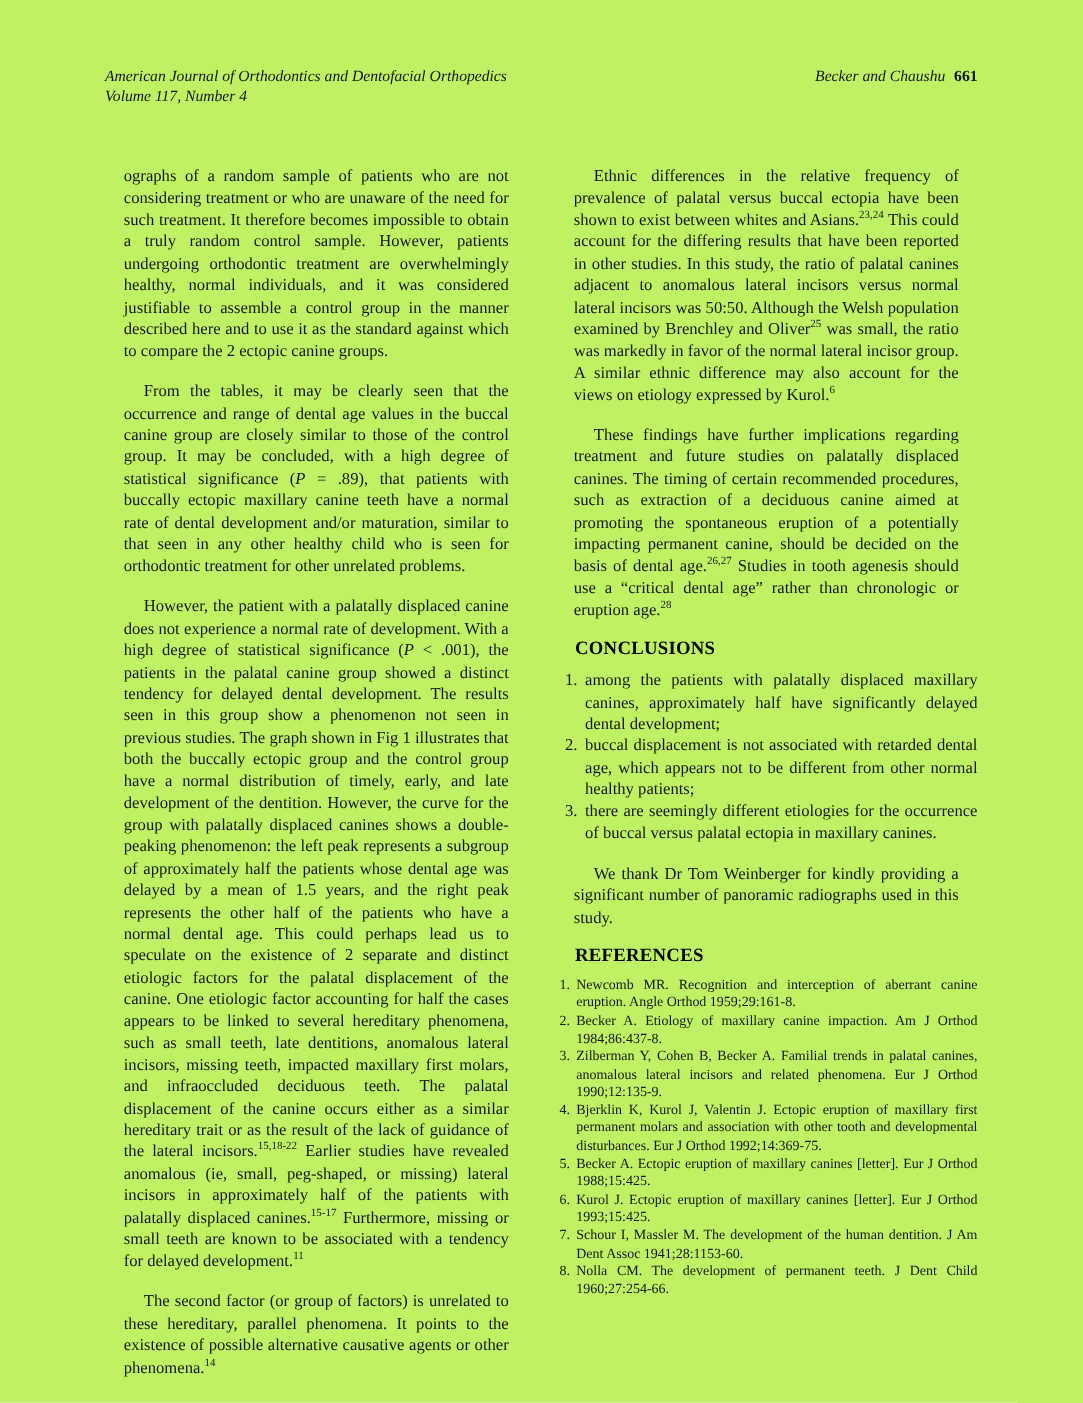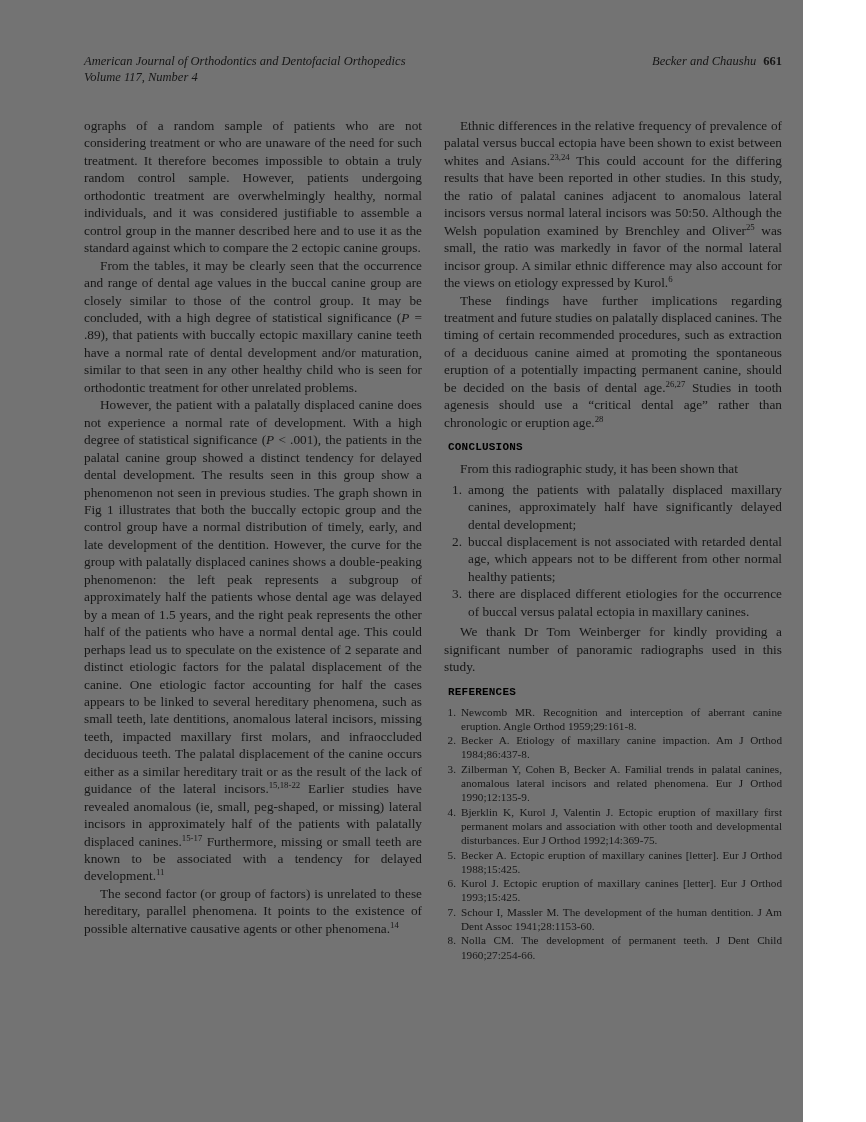--- a/index.html
+++ b/index.html
@@ -6,58 +6,58 @@
   html, body { margin: 0; padding: 0; }
   body {
     width: 866px; height: 1122px;
     background: #ffffff;
     font-family: "Liberation Serif", serif;
     color: #161616;
     -webkit-font-smoothing: antialiased;
   }
   .page {
     position: relative;
-    width: 803px; height: 1122px;
-    background: #737373;
+    width: 866px; height: 1122px;
+    background: #bef264;
     overflow: hidden;
   }
   .running-head {
     position: absolute;
     top: 54px; left: 84px; width: 698px;
     display: flex; justify-content: space-between; align-items: flex-start;
     font-size: 12.5px; line-height: 15.5px;
   }
   .rh-left { font-style: italic; }
   .rh-right { font-style: italic; white-space: nowrap; }
   .rh-pagenum { font-style: normal; font-weight: bold; margin-left: 7px; font-family: Liberation Serif, serif; }
 
   .columns {
     position: absolute;
     top: 117px; left: 84px; width: 698px;
     display: flex; gap: 22px;
   }
   .col { width: 338px; }
 
   .para {
-    margin: 0;
+    margin: 15px;
     text-align: justify;
     font-size: 13.3px;
     line-height: 17.45px;
   }
   .para.indent { text-indent: 16px; }
 
   sup { font-size: 0.66em; line-height: 0; vertical-align: super; }
   i, em { font-style: italic; }
 
   .section-heading {
-    font-family: Liberation Mono, monospace;
-    font-size: 11px;
+    font-family: Liberation Serif, serif;
+    font-size: 15px;
     font-weight: bold;
     letter-spacing: 0.2px;
-    margin: 10px 0 7px 4px;
+    margin: 10px 0 7px 16px;
     color: #000;
   }
 
   .clist { margin: 3px 0 3px 0; }
   .clist .num-item { display: flex; font-size: 13.3px; line-height: 17.45px; }
   .clist .num { flex: none; width: 24px; text-align: right; padding-right: 6px; }
   .clist .txt { flex: 1; text-align: justify; }
 
   .reflist { margin-top: 2px; }
   .reflist .num-item { display: flex; font-size: 11.2px; line-height: 14.3px; }
@@ -90,33 +90,32 @@
         </div>
     </section>
 
     <section class="col">
       <div>
           <p class="para indent"><span>Ethnic differences in the relative frequency of prevalence of palatal versus buccal ectopia have been shown to exist between whites and Asians.</span><sup>23,24</sup><span> This could account for the differing results that have been reported in other studies. In this study, the ratio of palatal canines adjacent to anomalous lateral incisors versus normal lateral incisors was 50:50. Although the Welsh population examined by Brenchley and Oliver</span><sup>25</sup><span> was small, the ratio was markedly in favor of the normal lateral incisor group. A similar ethnic difference may also account for the views on etiology expressed by Kurol.</span><sup>6</sup></p>
           <p class="para indent"><span>These findings have further implications regarding treatment and future studies on palatally displaced canines. The timing of certain recommended procedures, such as extraction of a deciduous canine aimed at promoting the spontaneous eruption of a potentially impacting permanent canine, should be decided on the basis of dental age.</span><sup>26,27</sup><span> Studies in tooth agenesis should use a “critical dental age” rather than chronologic or eruption age.</span><sup>28</sup></p>
         </div>
 
       <h2 class="section-heading">CONCLUSIONS</h2>
-      <p class="para indent">From this radiographic study, it has been shown that</p>
       <div class="clist">
           <div class="num-item">
             <span class="num">1.</span>
             <span class="txt">among the patients with palatally displaced maxillary canines, approximately half have significantly delayed dental development;</span>
           </div>
           <div class="num-item">
             <span class="num">2.</span>
             <span class="txt">buccal displacement is not associated with retarded dental age, which appears not to be different from other normal healthy patients;</span>
           </div>
           <div class="num-item">
             <span class="num">3.</span>
-            <span class="txt">there are displaced different etiologies for the occurrence of buccal versus palatal ectopia in maxillary canines.</span>
+            <span class="txt">there are seemingly different etiologies for the occurrence of buccal versus palatal ectopia in maxillary canines.</span>
           </div>
         </div>
 
       <p class="para indent">We thank Dr Tom Weinberger for kindly providing a significant number of panoramic radiographs used in this study.</p>
 
       <h2 class="section-heading">REFERENCES</h2>
       <div class="reflist">
           <div class="num-item">
             <span class="num">1.</span>
             <span class="txt">Newcomb MR. Recognition and interception of aberrant canine eruption. Angle Orthod 1959;29:161-8.</span>

